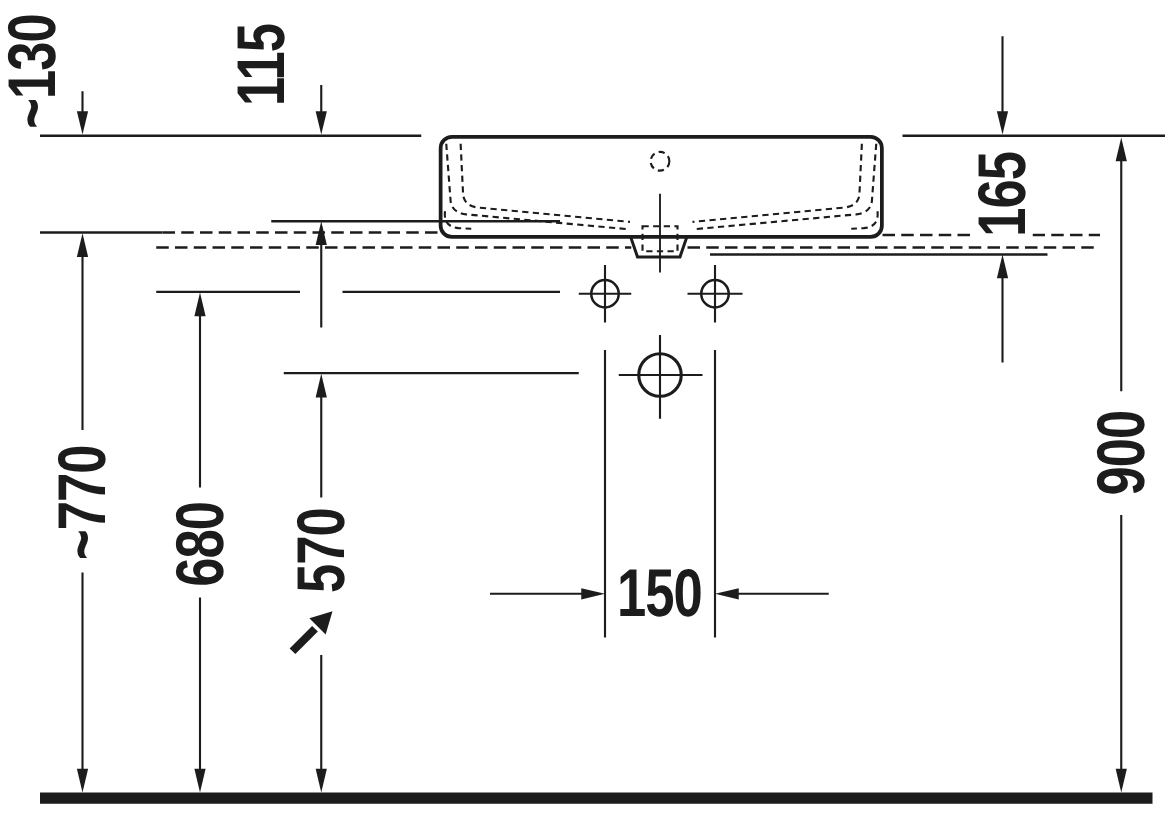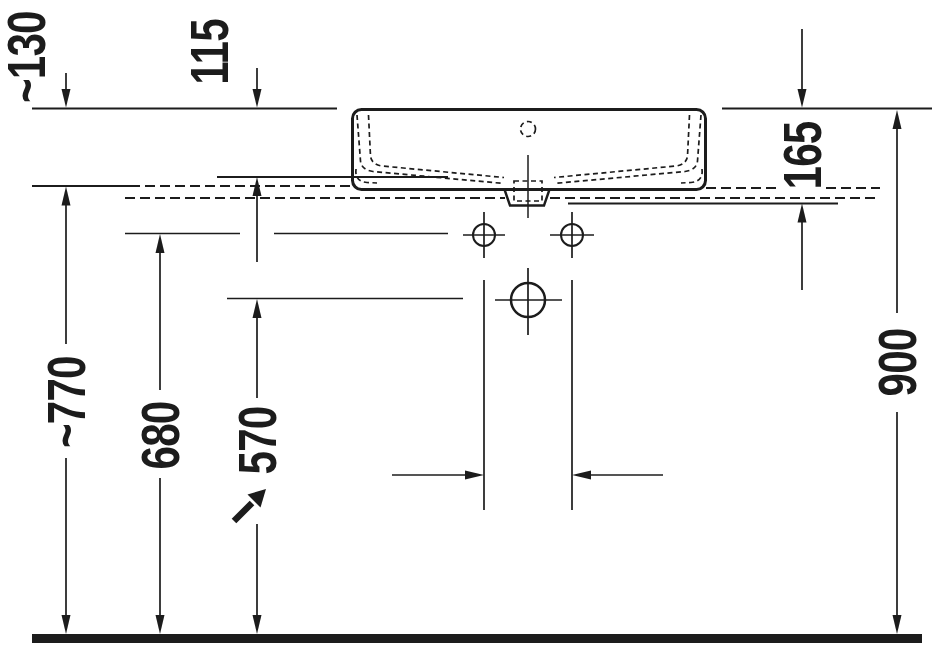--- a/index.html
+++ b/index.html
@@ -196,14 +196,17 @@
   </div>
 
   <div class="dimbox vert" style="left:120px; top:411px; width:80px; height:48px;">
     <span>680</span>
   </div>
 
   <div class="dimbox vert" style="left:217px; top:416px; width:80px; height:48px;">
     <span>570</span>
   </div>
 
+  <div class="dimbox" style="left:490px; top:455px; width:76px; height:40px;">
+    <span>150</span>
+  </div>
 
 </div>
 
 </body></html>

